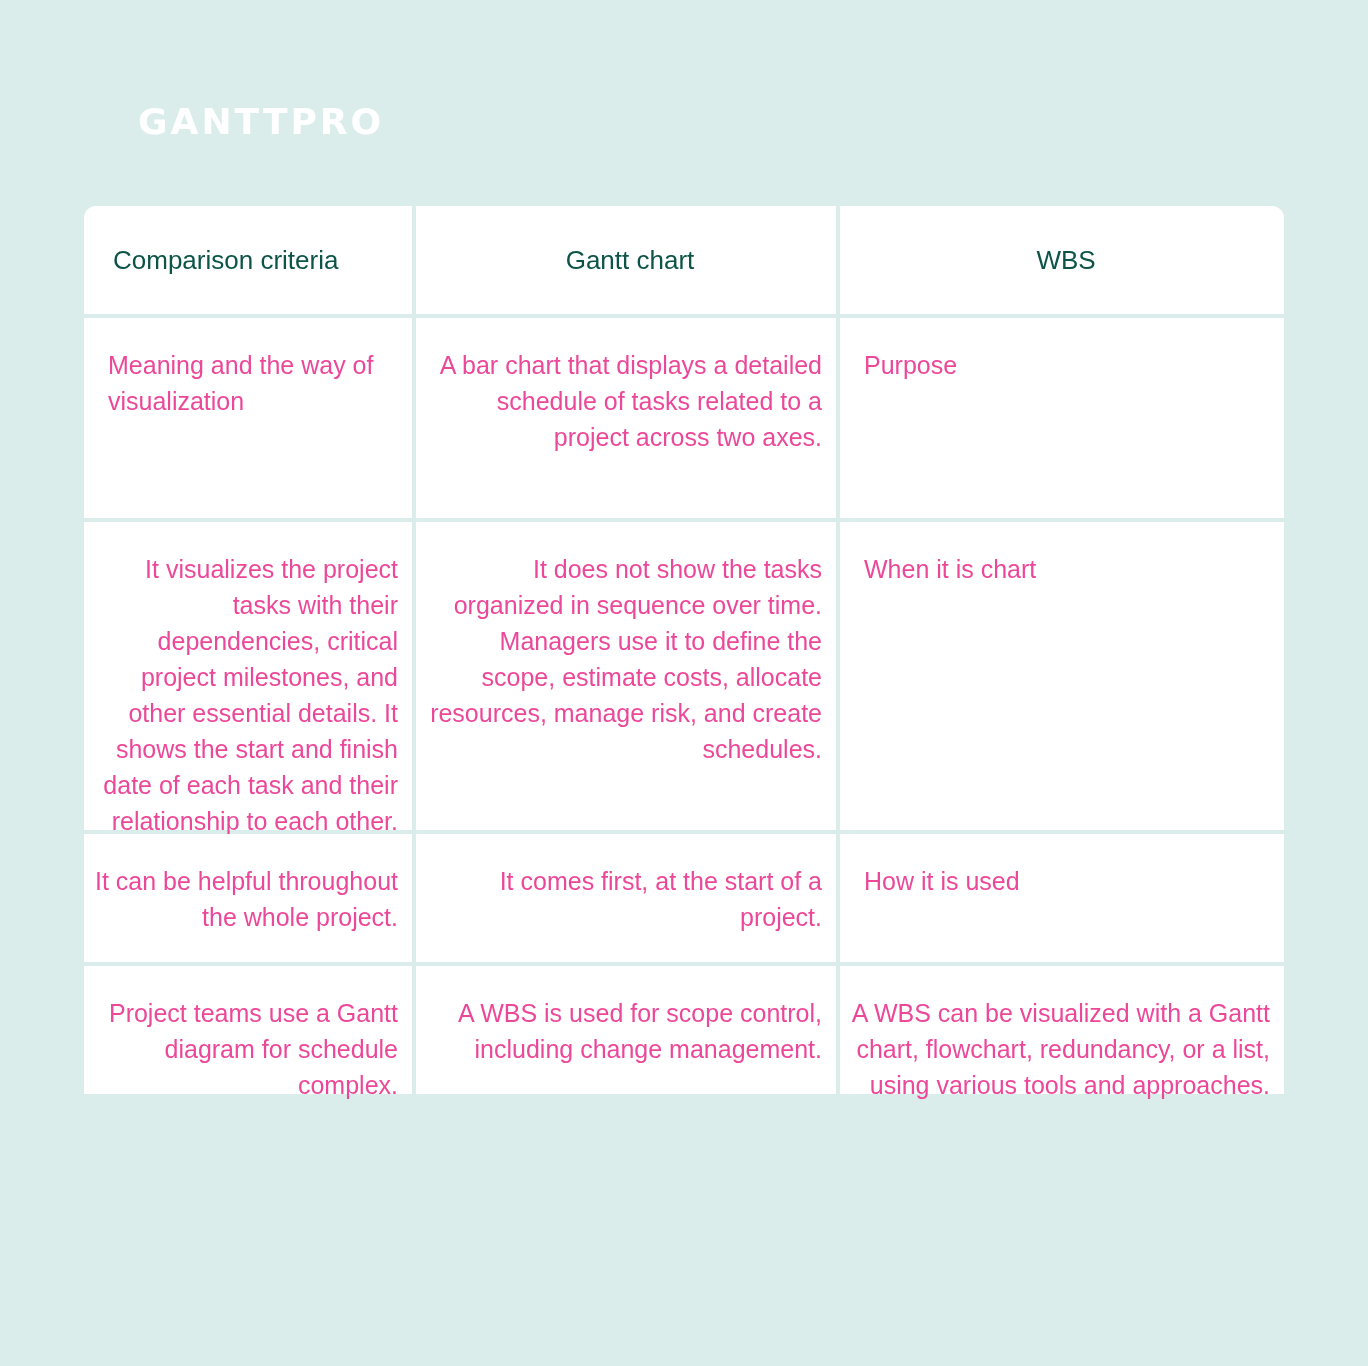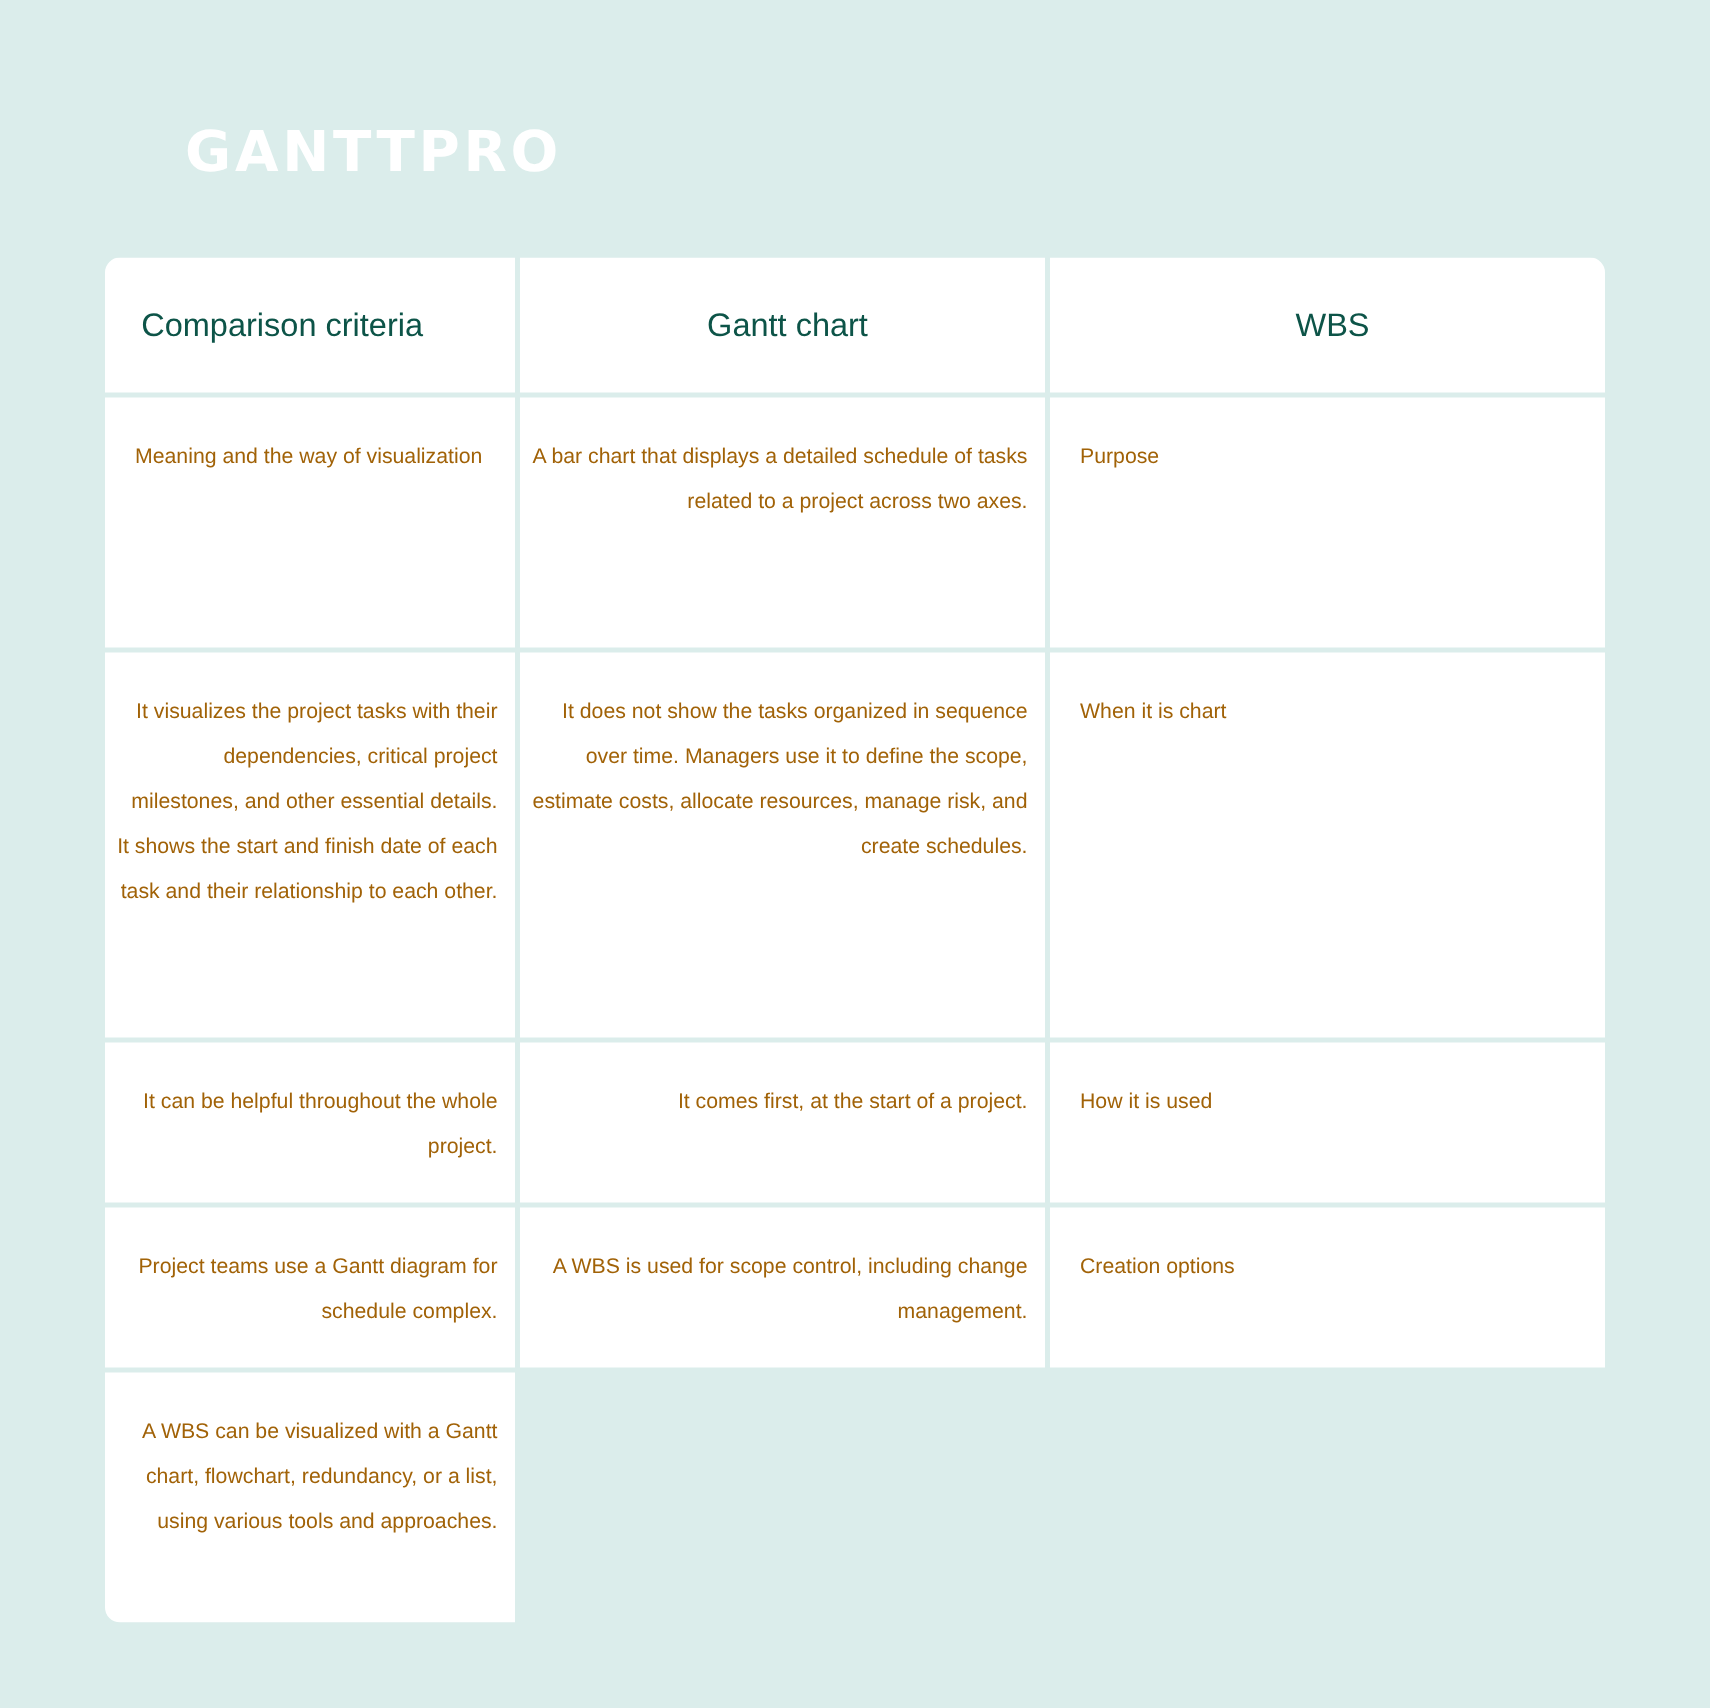--- a/index.html
+++ b/index.html
@@ -1,19 +1,19 @@
 <!DOCTYPE html>
 <html><head>
 <meta charset="utf-8">
 <style>
   html, body { margin:0; padding:0; }
   body { width:1368px; height:1366px; background:#dbedeb; position:relative; overflow:hidden; font-family:"Liberation Sans", sans-serif; }
-  .logo { position:absolute; left:148px; top:100px; font-family:"DejaVu Sans", sans-serif; font-size:45px; font-weight:bold; color:#ffffff; letter-spacing:3px; line-height:44px; }
+  .logo { position:absolute; left:138px; top:100px; font-family:"DejaVu Sans", sans-serif; font-size:36px; font-weight:bold; color:#ffffff; letter-spacing:3px; line-height:44px; }
   .table { position:absolute; left:84px; top:206px; width:1200px; height:1092px; border-radius:12px; overflow:hidden; background:#dbedeb; display:grid; grid-template-columns:328px 420px 444px; grid-template-rows:108px 200px 308px 128px 128px 200px; gap:4px; }
-  .cell { background:#ffffff; box-sizing:border-box; color:#a16207; font-size:17px; line-height:36px; padding:29px 14px 0 24px; }
+  .cell { background:#ffffff; box-sizing:border-box; color:#ec4899; font-size:25px; line-height:36px; padding:29px 14px 0 24px; }
   .cell.c2, .cell.c3 { padding-left:8px;text-align:right; }
   .head { display:flex; align-items:center; justify-content:center; color:#0d5448; font-weight:normal; font-size:26px; padding:0 0 0 0; }
   .head.c1 { justify-content:flex-start; padding-left:29px; }
 </style>
 </head>
 <body>
 
 <div class="logo">GANTTPRO</div>
 
 <div class="table">
@@ -29,15 +29,14 @@
   <div class="cell c3">It does not show the tasks organized in sequence over time. Managers use it to define the scope, estimate costs, allocate resources, manage risk, and create schedules.</div>
 
   <div class="cell c1">When it is chart</div>
   <div class="cell c2">It can be helpful throughout the whole project.</div>
   <div class="cell c3">It comes first, at the start of a project.</div>
 
   <div class="cell c1">How it is used</div>
   <div class="cell c2">Project teams use a Gantt diagram for schedule complex.</div>
   <div class="cell c3">A WBS is used for scope control, including change management.</div>
 
-  <div class="cell c1">Creation options</div>
   <div class="cell c3">A WBS can be visualized with a Gantt chart, flowchart, redundancy, or a list, using various tools and approaches.</div>
 </div>
 
 </body></html>

